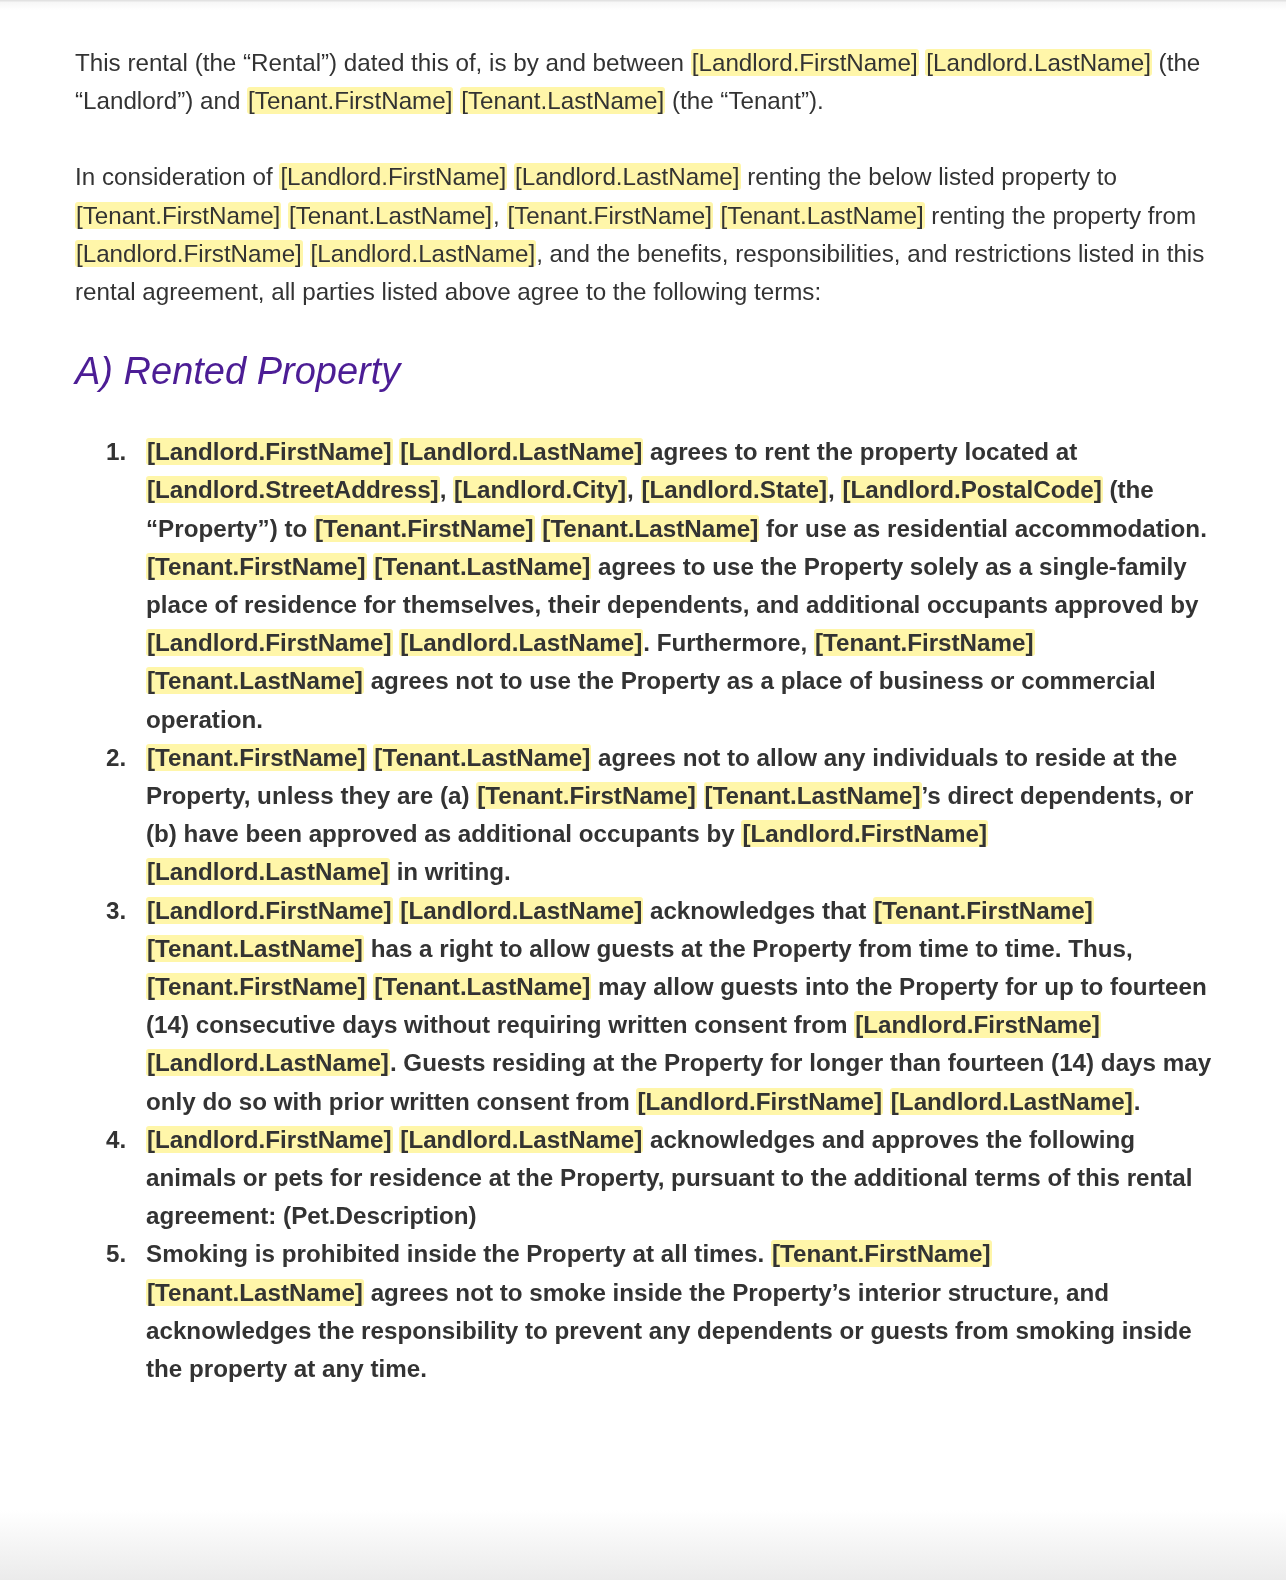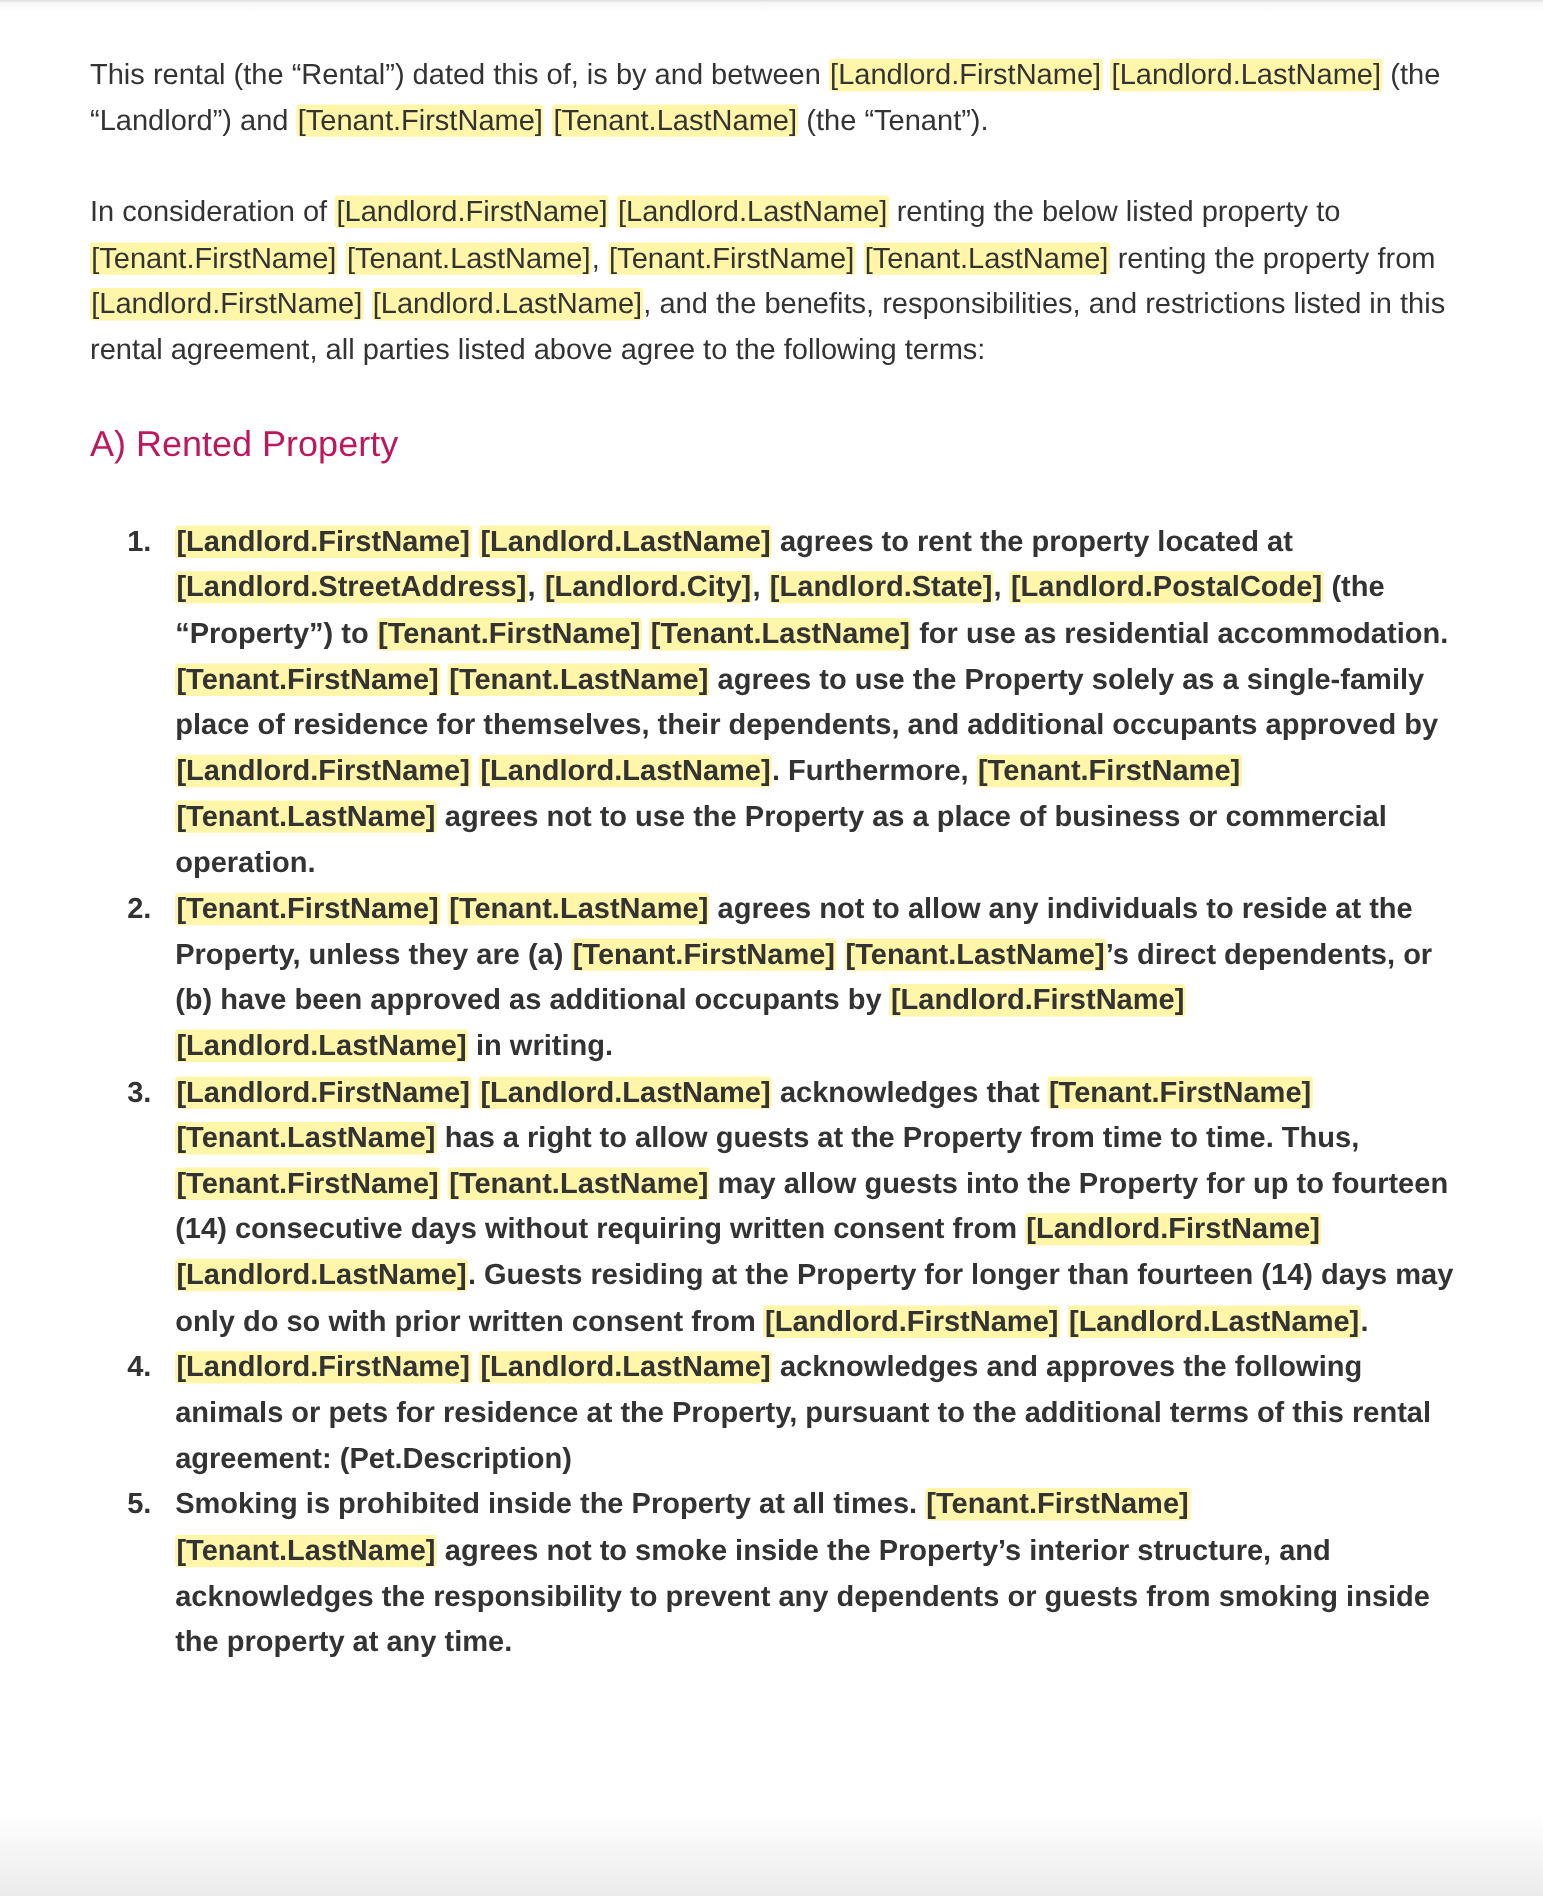--- a/index.html
+++ b/index.html
@@ -24,24 +24,25 @@
       position: absolute;
       left: 75px;
       top: 44px;
       width: 1140px;
       font-size: 24.2px;
       line-height: 38.2px;
     }
     .doc p { margin: 0 0 38px 0; }
     .doc h2 {
       font-weight: normal;
-      font-size: 30px;
+      font-size: 38px;
       line-height: 44px;
       margin: 8px 0 40px 0;
-      color: #be185d;
+      color: #4c1d95;
+      font-style: italic;
     }
     .field {
       background: #fff6a9;
       border-radius: 3px;
       padding: 0 1px;
     }
     ol.terms {
       margin: 0;
       padding: 0 0 0 71px;
       list-style: none;

